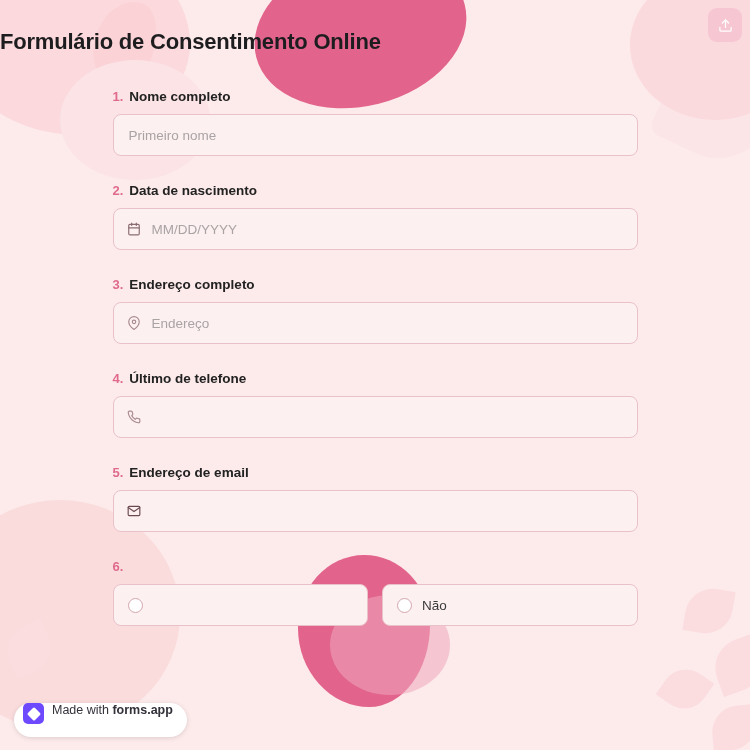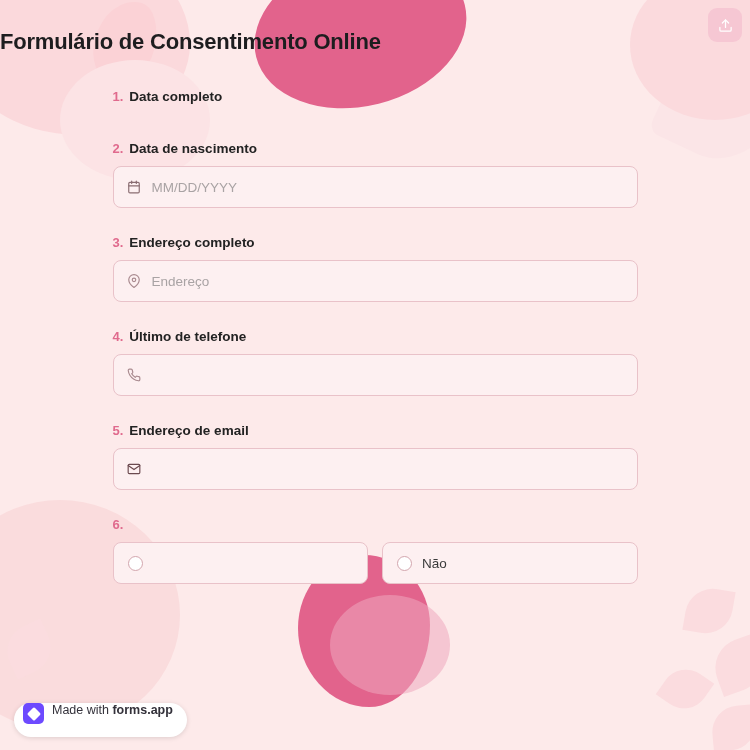--- a/index.html
+++ b/index.html
@@ -270,23 +270,26 @@
 
 <div class="page">
 
   <h1 class="form-title">Formulário de Consentimento Online</h1>
 
   <div class="fields">
 
     <div class="field">
       <div class="field-label">
         <span class="q-num">1.</span>
-        <span class="q-text">Data completo</span>
+        <span class="q-text">Nome completo</span>
       </div>
       <div class="row">
+        <div class="input-wrap">
+          <input type="text" placeholder="Primeiro nome" style="">
+        </div>
       </div>
     </div>
 
     <div class="field">
       <div class="field-label">
         <span class="q-num">2.</span>
         <span class="q-text">Data de nascimento</span>
       </div>
       <div class="input-wrap">
         <span class="icon">

